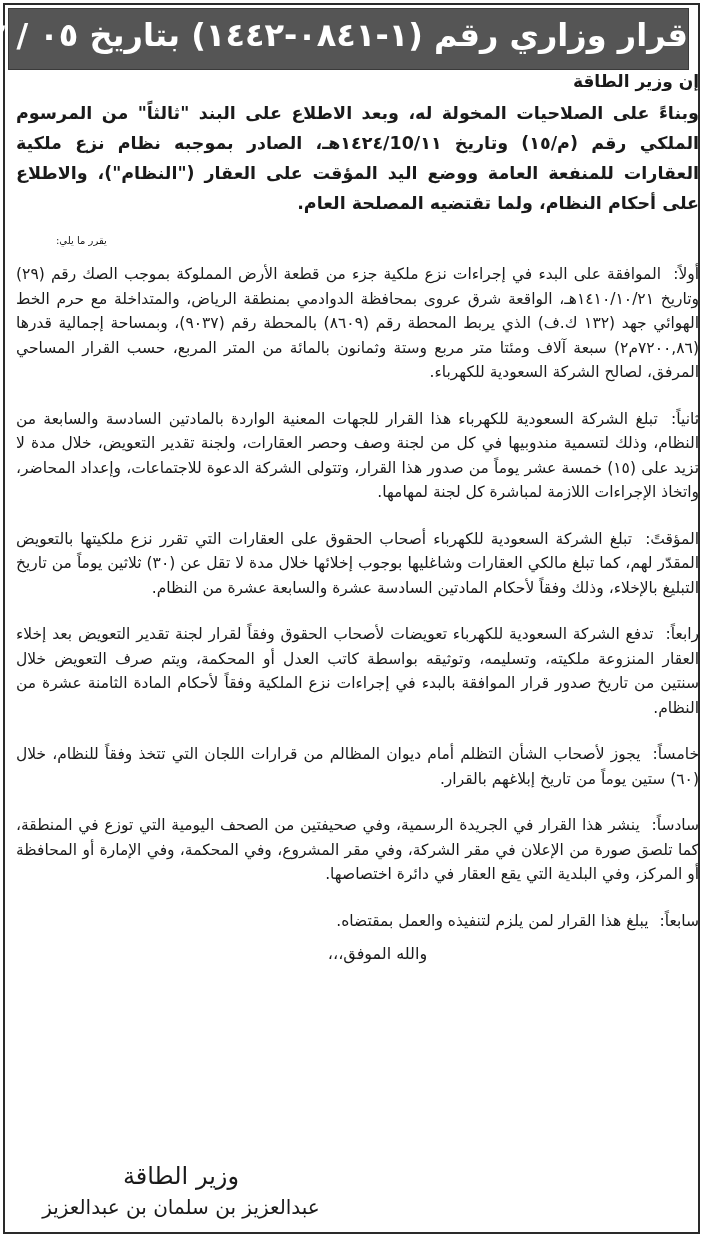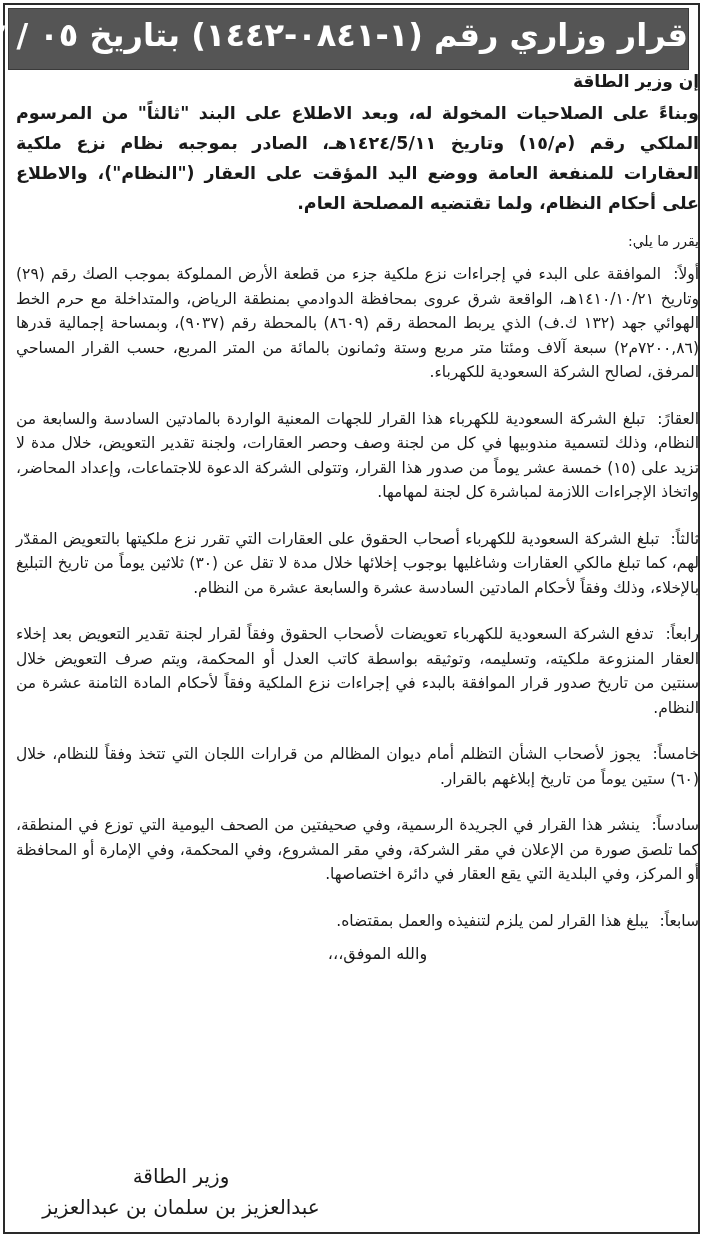--- a/index.html
+++ b/index.html
@@ -21,63 +21,63 @@
     font-family: "DejaVu Sans", sans-serif;
   }
   .minister-head {
     font-weight: bold; font-size: 17px; line-height: 26px; margin: 2px 0 4px 0;
   }
   .preamble {
     font-weight: bold; font-size: 17.5px; line-height: 30px; margin: 0;
     text-align-last: right;
   }
   .decides {
-    text-align: right; font-size: 14px; line-height: 22px; margin: 12px 0 10px 0;
+    text-align: left; font-size: 10px; line-height: 22px; margin: 12px 0 10px 0;
     padding-left: 40px;
   }
   .article {
     font-size: 15.5px; line-height: 24.5px; margin: 0 0 22px 0;
     text-align-last: right;
   }
   .article .ordinal { margin-left: 6px; }
   .closing {
     text-align: center; font-size: 16px; line-height: 22px; margin: 10px 0 0 0;
     padding-left: 40px;
   }
   .signature {
     position: absolute; left: 16px; top: 1160px; width: 330px; text-align: center;
     direction: rtl; font-family: "DejaVu Sans", sans-serif; color: #1a1a1a;
   }
-  .sig-title { font-size: 20px; line-height: 32px; font-weight: 500; }
+  .sig-title { font-size: 24px; line-height: 32px; font-weight: 500; }
   .sig-name { font-size: 20px; line-height: 30px; }
 </style>
 </head>
 <body>
 
 <div class="frame"></div>
 
 <div class="title-bar">
   <span>قرار وزاري رقم (١-٠٨٤١-١٤٤٢) بتاريخ ٠٥ / ٠٢ /١٤٤٢هـ</span>
 </div>
 
 <div class="content">
   <div class="minister-head">إن وزير الطاقة</div>
-  <p class="preamble">وبناءً على الصلاحيات المخولة له، وبعد الاطلاع على البند "ثالثاً" من المرسوم الملكي رقم (م/١٥) وتاريخ ١٤٢٤/5/١١هـ، الصادر بموجبه نظام نزع ملكية العقارات للمنفعة العامة ووضع اليد المؤقت على العقار ("النظام")، والاطلاع على أحكام النظام، ولما تقتضيه المصلحة العام.</p>
+  <p class="preamble">وبناءً على الصلاحيات المخولة له، وبعد الاطلاع على البند "ثالثاً" من المرسوم الملكي رقم (م/١٥) وتاريخ ١٤٢٤/10/١١هـ، الصادر بموجبه نظام نزع ملكية العقارات للمنفعة العامة ووضع اليد المؤقت على العقار ("النظام")، والاطلاع على أحكام النظام، ولما تقتضيه المصلحة العام.</p>
   <div class="decides">يقرر ما يلي:</div>
 
   <p class="article">
     <span class="ordinal">أولاً:</span>
     <span>الموافقة على البدء في إجراءات نزع ملكية جزء من قطعة الأرض المملوكة بموجب الصك رقم (٢٩) وتاريخ ١٤١٠/١٠/٢١هـ، الواقعة شرق عروى بمحافظة الدوادمي بمنطقة الرياض، والمتداخلة مع حرم الخط الهوائي جهد (١٣٢ ك.ف) الذي يربط المحطة رقم (٨٦٠٩) بالمحطة رقم (٩٠٣٧)، وبمساحة إجمالية قدرها (٧٢٠٠,٨٦م٢) سبعة آلاف ومئتا متر مربع وستة وثمانون بالمائة من المتر المربع، حسب القرار المساحي المرفق، لصالح الشركة السعودية للكهرباء.</span>
   </p>
   <p class="article">
-    <span class="ordinal">العقارً:</span>
+    <span class="ordinal">ثانياً:</span>
     <span>تبلغ الشركة السعودية للكهرباء هذا القرار للجهات المعنية الواردة بالمادتين السادسة والسابعة من النظام، وذلك لتسمية مندوبيها في كل من لجنة وصف وحصر العقارات، ولجنة تقدير التعويض، خلال مدة لا تزيد على (١٥) خمسة عشر يوماً من صدور هذا القرار، وتتولى الشركة الدعوة للاجتماعات، وإعداد المحاضر، واتخاذ الإجراءات اللازمة لمباشرة كل لجنة لمهامها.</span>
   </p>
   <p class="article">
-    <span class="ordinal">ثالثاً:</span>
+    <span class="ordinal">المؤقتً:</span>
     <span>تبلغ الشركة السعودية للكهرباء أصحاب الحقوق على العقارات التي تقرر نزع ملكيتها بالتعويض المقدّر لهم، كما تبلغ مالكي العقارات وشاغليها بوجوب إخلائها خلال مدة لا تقل عن (٣٠) ثلاثين يوماً من تاريخ التبليغ بالإخلاء، وذلك وفقاً لأحكام المادتين السادسة عشرة والسابعة عشرة من النظام.</span>
   </p>
   <p class="article">
     <span class="ordinal">رابعاً:</span>
     <span>تدفع الشركة السعودية للكهرباء تعويضات لأصحاب الحقوق وفقاً لقرار لجنة تقدير التعويض بعد إخلاء العقار المنزوعة ملكيته، وتسليمه، وتوثيقه بواسطة كاتب العدل أو المحكمة، ويتم صرف التعويض خلال سنتين من تاريخ صدور قرار الموافقة بالبدء في إجراءات نزع الملكية وفقاً لأحكام المادة الثامنة عشرة من النظام.</span>
   </p>
   <p class="article">
     <span class="ordinal">خامساً:</span>
     <span>يجوز لأصحاب الشأن التظلم أمام ديوان المظالم من قرارات اللجان التي تتخذ وفقاً للنظام، خلال (٦٠) ستين يوماً من تاريخ إبلاغهم بالقرار.</span>
   </p>

